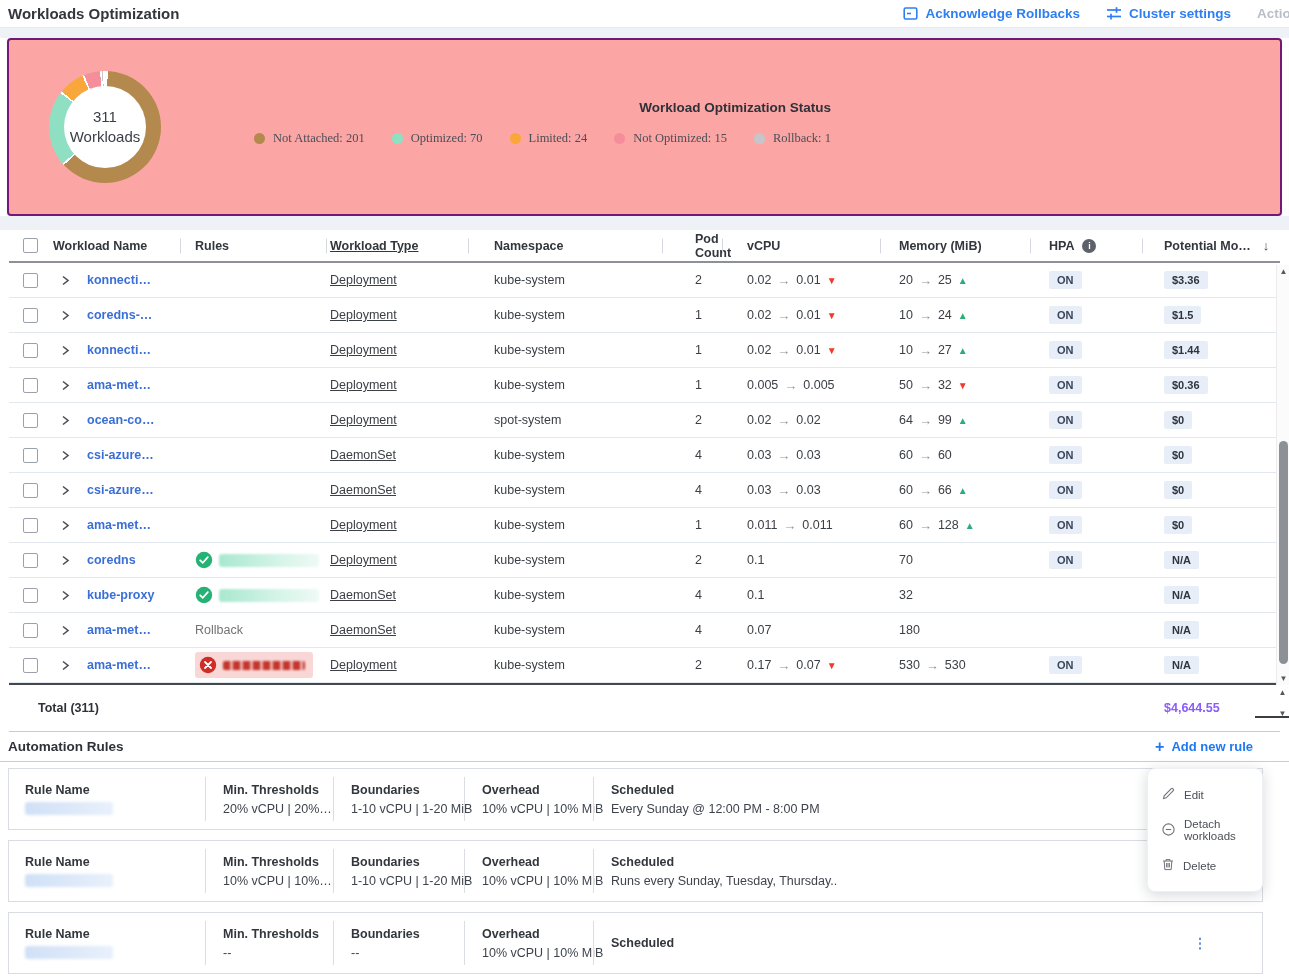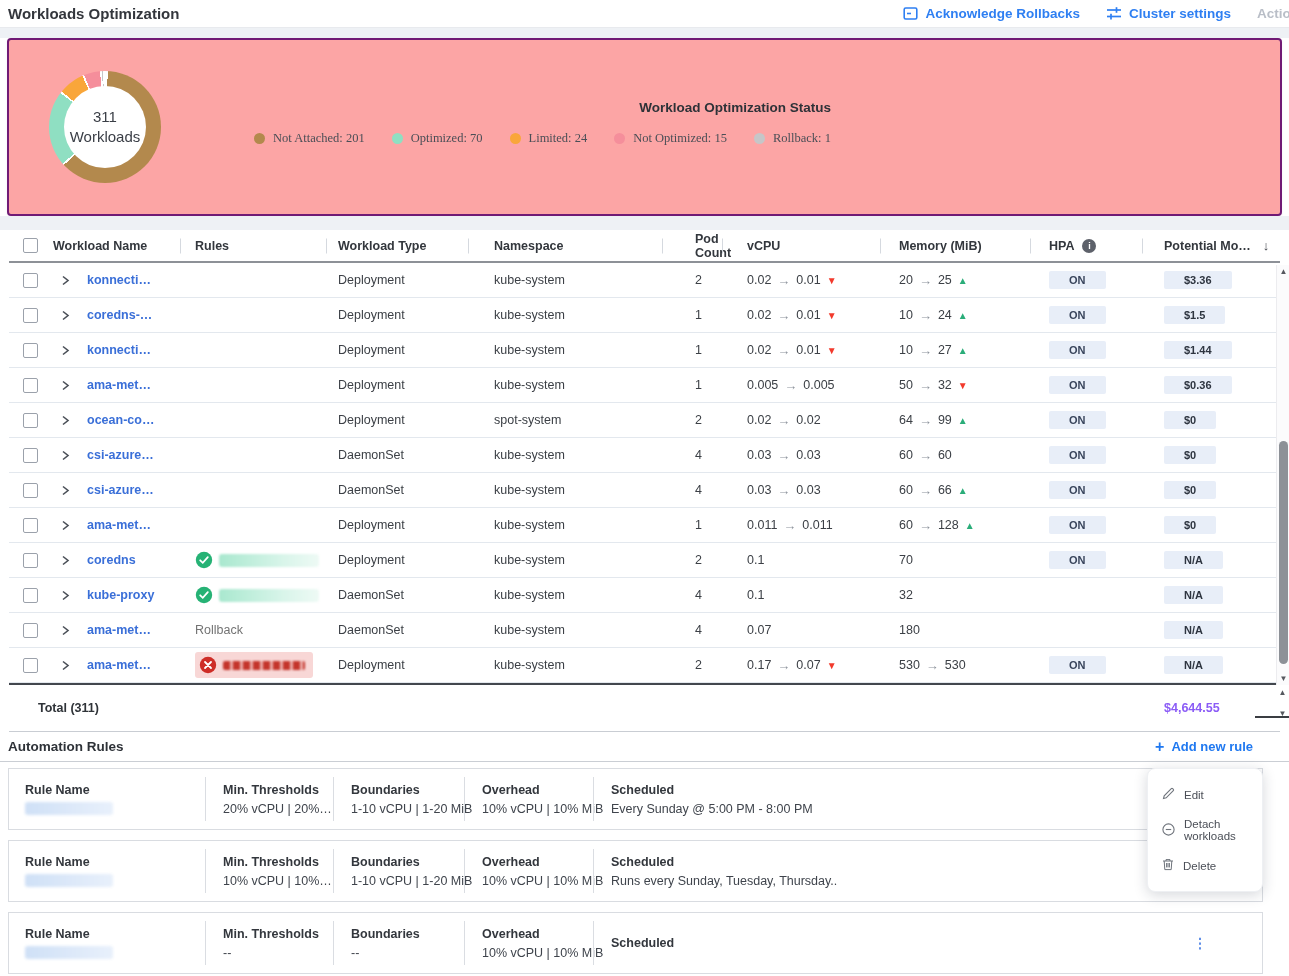--- a/index.html
+++ b/index.html
@@ -33,21 +33,21 @@
   .dot { width:11px; height:11px; border-radius:50%; flex:none; }
   
   .table-section { position:relative; background:#fff; padding:0 9px; }
   .grid-cols { display:grid; grid-template-columns:36px 135px 146px 142px 154px 100px 158px 150px 112px 1fr; }
   .thead { height:33px; align-items:center; border-bottom:2px solid #8d9197; }
   .th { font-size:12.5px; font-weight:700; color:#33373d; position:relative;
         display:flex; align-items:center; gap:8px; height:100%; }
   .th.sep::before { content:""; position:absolute; left:0; top:50%; transform:translateY(-50%);
                     width:1px; height:15px; background:#d5d9df; }
   .th-name { padding-left:8px; }
-  .p-rules{ padding-left:15px;} .p-type{ padding-left:12px;} .p-ns{ padding-left:26px;}
+  .p-rules{ padding-left:15px;} .p-type{ padding-left:4px;text-decoration:underline;} .p-ns{ padding-left:26px;}
   .p-pods{ padding-left:33px;margin-left:40px;} .p-vcpu{ padding-left:25px;} .p-mem{ padding-left:19px;}
   .p-hpa{ padding-left:19px;} .p-pot{ padding-left:22px;}
   .trow { height:35px; align-items:center; border-bottom:1px solid #e3e8ee; font-size:12.5px; color:#3c4046; }
   .checkbox { display:inline-block; width:15px; height:15px; border:1.5px solid #9ba1ab;
               border-radius:2px; background:#fff; margin-left:14px; cursor:pointer; }
   .c-name { display:flex; align-items:center; }
   .chevron { margin-left:16px; display:flex; cursor:pointer; }
   .wl-link { color:#3a6fd8; font-weight:700; margin-left:17px; white-space:nowrap; cursor:pointer; }
   .cell { display:flex; align-items:center; }
   .rules-text { color:#737373; }
@@ -56,21 +56,21 @@
                   background:linear-gradient(90deg,#a9e8cf,#d9f5ea 65%,#eefaf5); filter:blur(1.2px); }
   .rules-error { display:flex; align-items:center; gap:6px; background:#f8d7d6;
                  border-radius:3px; padding:4px 8px 4px 4px; }
   .redact-red { width:82px; height:9px; border-radius:2px;
                 background:repeating-linear-gradient(90deg,#c4352c 0 7px, rgba(196,53,44,.25) 7px 10px);
                 filter:blur(1.1px); }
   .num {}
   .arrow { color:#8d939c; font-size:13px; margin:0 6px; }
   .tri { font-size:10px; margin-left:6px; }
   .tri.up { color:#2aad79; } .tri.down { color:#f23a2c; }
-  .badge { display:inline-block; font-size:11px; font-weight:700; padding:3px 20px;
+  .badge { display:inline-block; font-size:11px; font-weight:700; padding:3px 8px;
            border-radius:2px; background:#e8eef8; color:#39455c; }
   .badge.money { color:#2e3540; }
   .info-icon { width:14px; height:14px; border-radius:50%; background:#5d616a; color:#fff;
                font-size:9px; font-weight:700; display:inline-flex; align-items:center;
                justify-content:center; cursor:pointer; }
   .sort-icon { font-size:13px; font-weight:700; color:#3b3f46; margin-left:4px; cursor:pointer; }
   .total-row { height:49px; align-items:center; border-top:2px solid #43474e;
                border-bottom:1px solid #c9cdd3; font-weight:700; }
   .total-label { grid-column:1/5; margin-left:29px; font-size:12.5px; color:#2f3338; }
   .total-value { grid-column:10; padding-left:22px; font-size:12.5px; color:#8b5cf6; }
@@ -678,21 +678,21 @@
           <div class="rc-col sep">
             <div class="rc-label">Boundaries</div>
             <div class="rc-value">1-10 vCPU | 1-20 MiB</div>
           </div>
           <div class="rc-col sep">
             <div class="rc-label">Overhead</div>
             <div class="rc-value">10% vCPU | 10% MiB</div>
           </div>
           <div class="rc-col sep">
             <div class="rc-label">Scheduled</div>
-            <div class="rc-value">Every Sunday @ 5:00 PM - 8:00 PM</div>
+            <div class="rc-value">Every Sunday @ 12:00 PM - 8:00 PM</div>
           </div>
           <span class="kebab">⋮</span>
         </div>
         <div class="rule-card">
           <div class="rc-col first">
             <div class="rc-label">Rule Name</div>
             <div class="redact-blue"></div>
           </div>
           <div class="rc-col sep">
             <div class="rc-label">Min. Thresholds</div>

